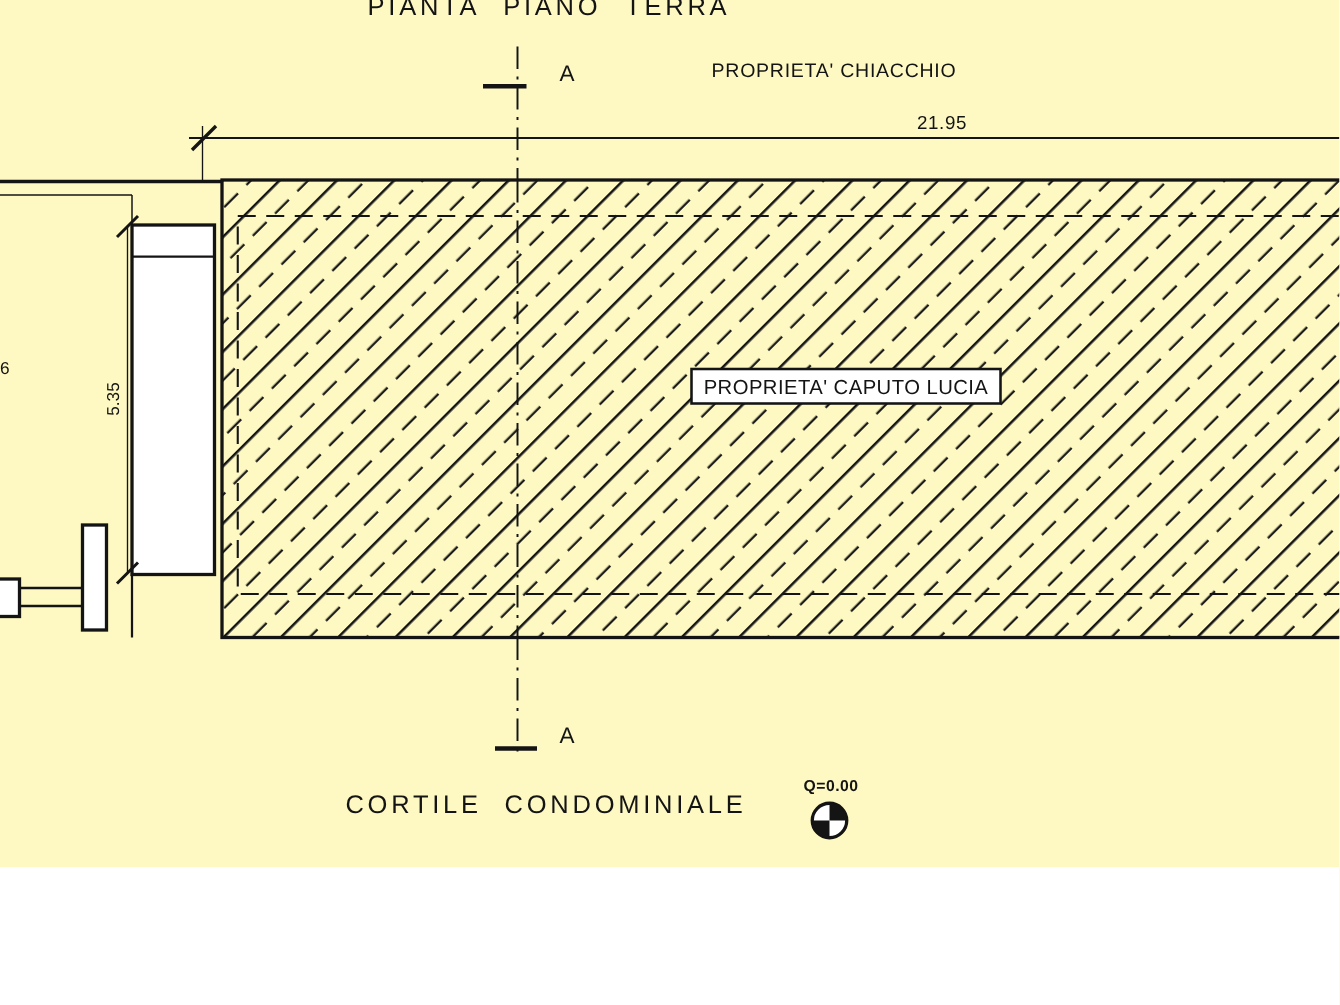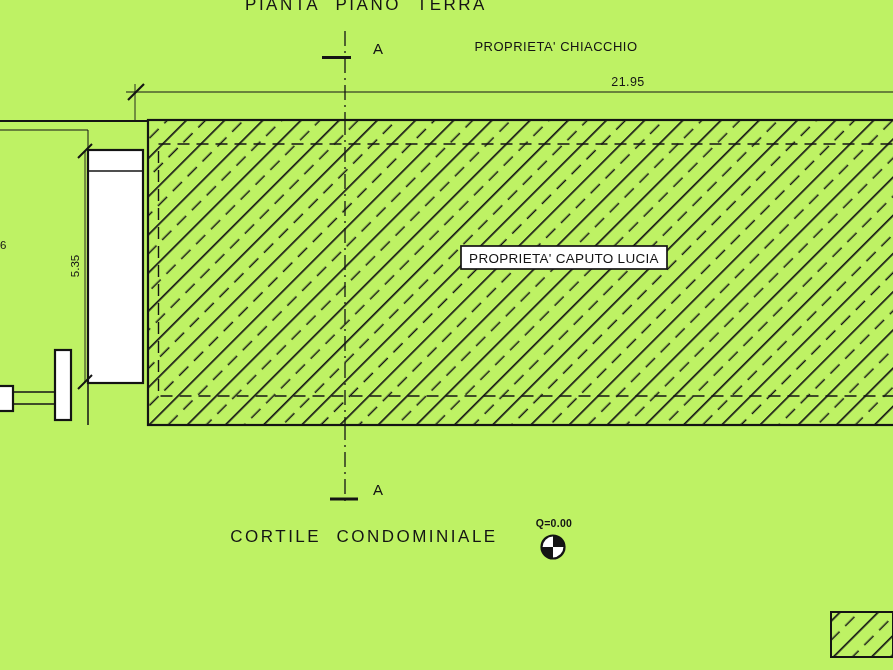--- a/index.html
+++ b/index.html
@@ -1,20 +1,20 @@
 <!DOCTYPE html>
 <html><head>
 <meta charset="utf-8">
 <style>
   html, body { margin: 0; padding: 0; background: #ffffff; }
   .sheet {
     position: relative;
     width: 893px;
-    height: 670px;
-    background: #bef264;
+    height: 578px;
+    background: #fef9c3;
     overflow: hidden;
   }
   svg text {
     font-family: "Liberation Sans", sans-serif;
     fill: #141414;
   }
   .t-title   { font-size: 17px;  letter-spacing: 2.5px; word-spacing: 9px; }
   .t-prop    { font-size: 13px;  letter-spacing: 0.5px; }
   .t-dim     { font-size: 12.5px; letter-spacing: 0.4px; }
   .t-section { font-size: 15px; }

